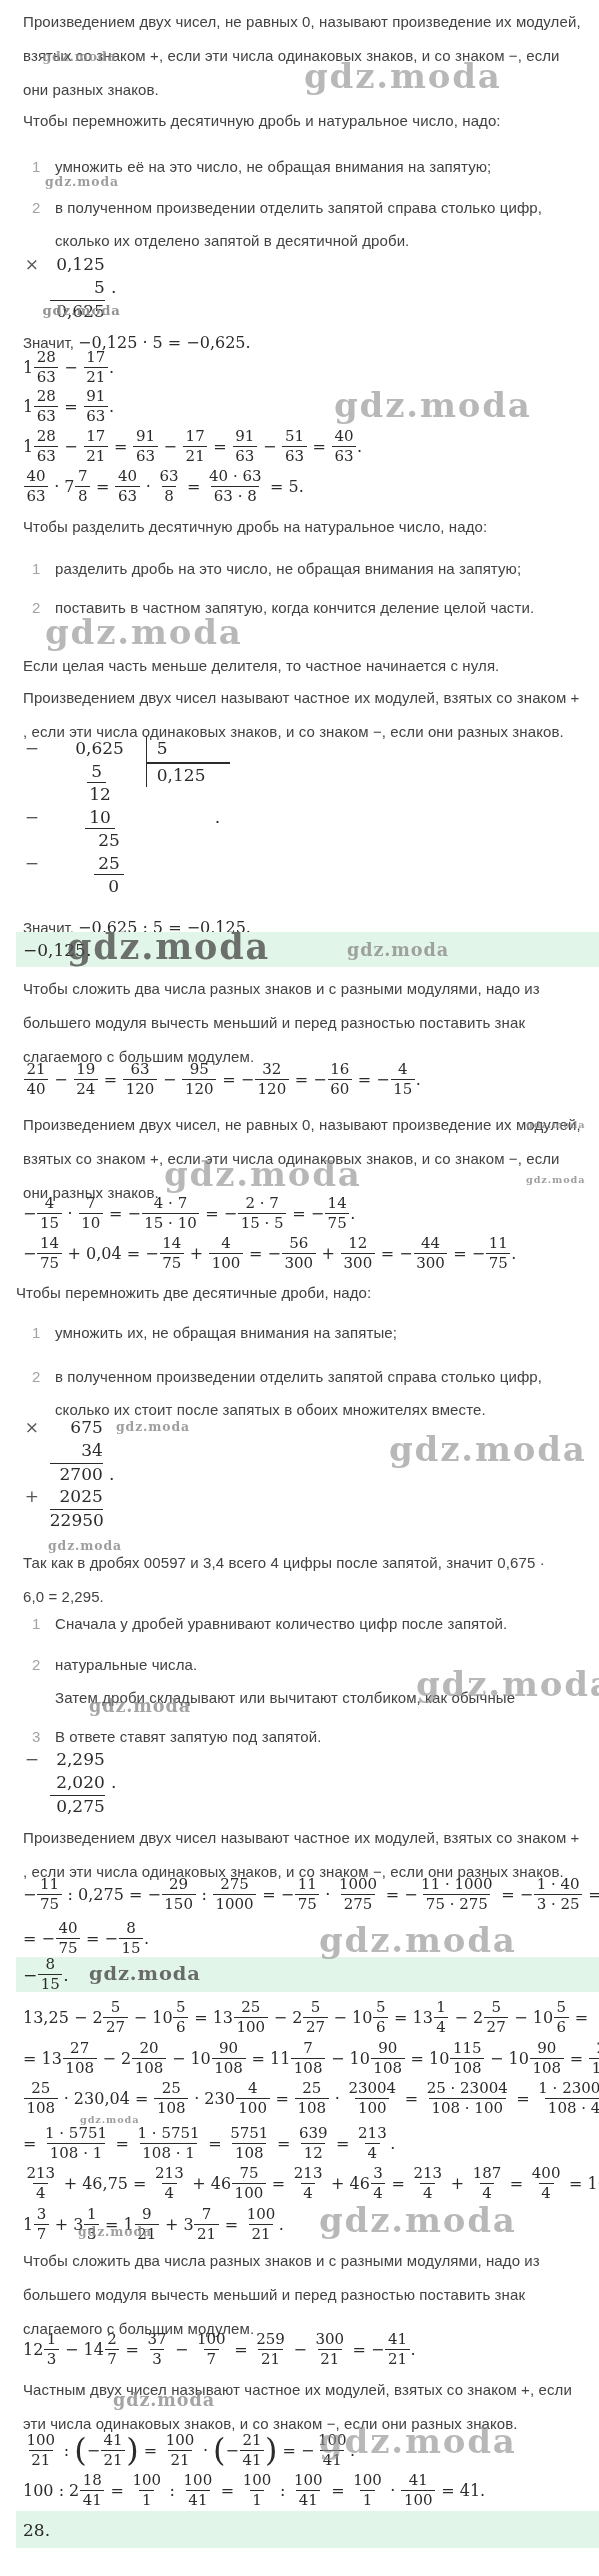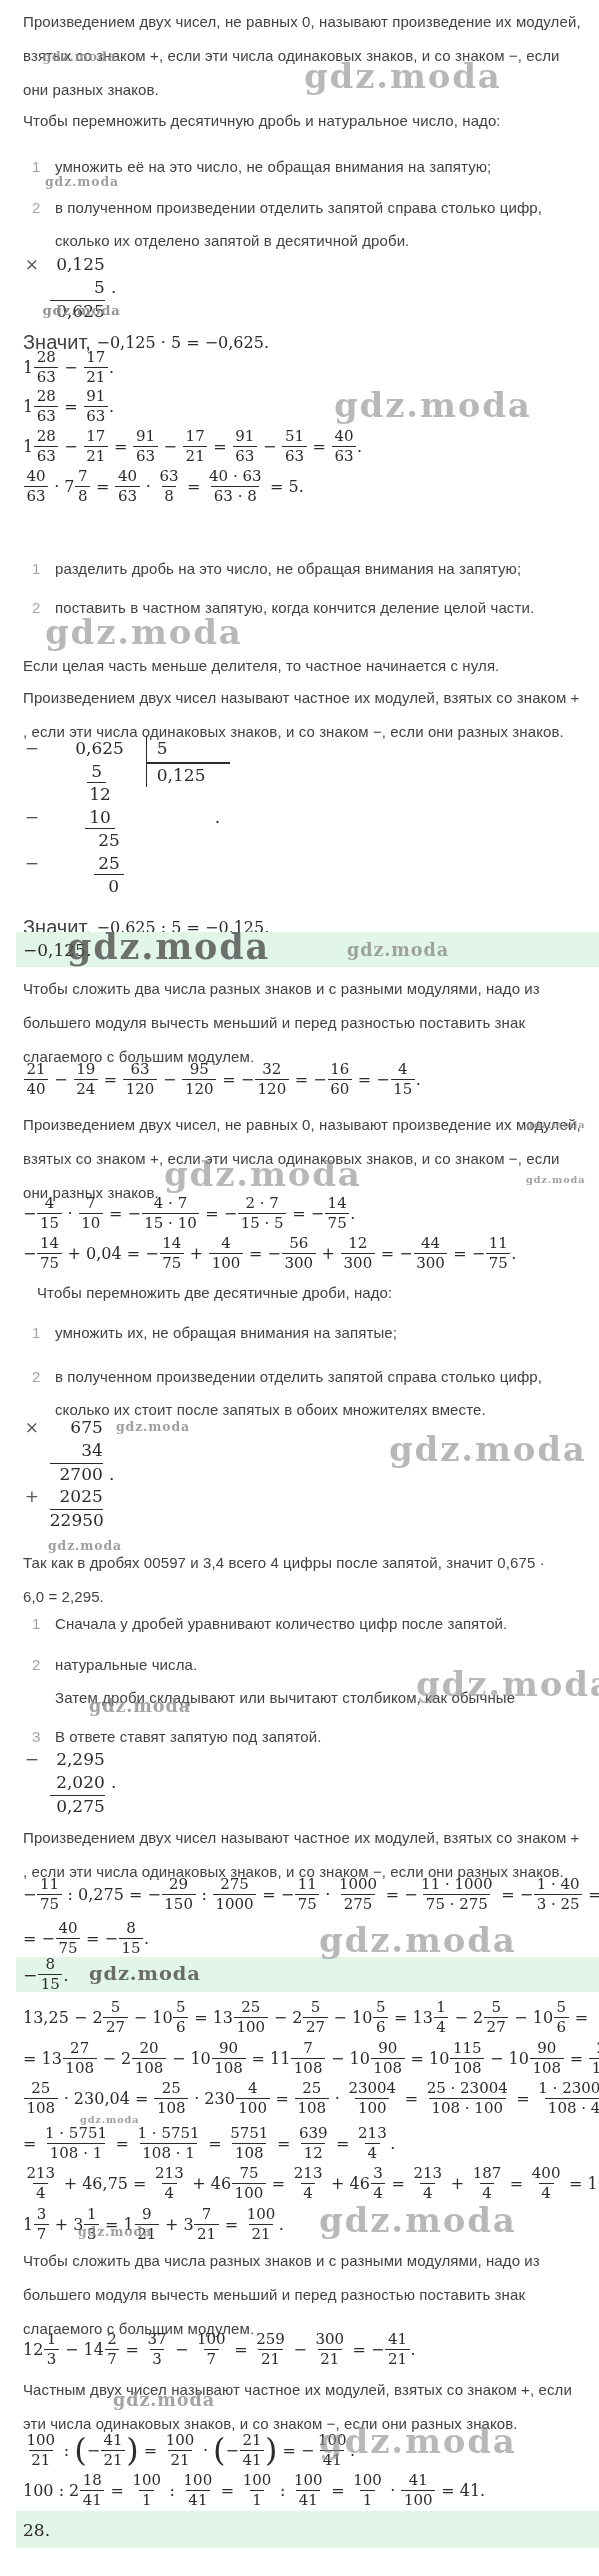--- a/index.html
+++ b/index.html
@@ -6,21 +6,21 @@
   #page{position:relative;width:600px;height:2576px;background:#ffffff;overflow:hidden;
         font-family:"Liberation Sans",sans-serif;color:#424242;margin-left:16px;}
   .p,.li{position:absolute;font-size:15px;line-height:34px;letter-spacing:0.1px;}
   .pline{white-space:nowrap;}
   .li{display:flex;line-height:33px;}
   .num{width:23px;color:#a3a3a3;flex:none;}
   .ltx{flex:none;}
   .math{position:absolute;display:flex;align-items:center;height:41px;
         font-family:"DejaVu Serif",serif;font-size:16px;color:#2b2b2b;white-space:pre;}
   .mt{white-space:pre;}
-  .sans{font-family:"Liberation Sans",sans-serif;font-size:20px;color:#424242;}
+  .sans{font-family:"Liberation Sans",sans-serif;font-size:15px;color:#424242;}
   .fr{display:inline-flex;flex-direction:column;align-items:center;text-align:center;
       line-height:1.25;font-size:15px;margin:0 0.9px;}
   .fr .nu,.fr .de{padding:0 2.6px;}
   .fr .de{border-top:1.3px solid #2b2b2b;}
   .bp{font-size:32px;font-weight:300;line-height:1;transform:translateY(-0.9px);}
   .col{position:absolute;font-family:"DejaVu Serif",serif;font-size:17px;color:#2b2b2b;}
   .crow{display:flex;align-items:baseline;height:23px;}
   .csign{width:25px;color:#555;flex:none;}
   .cval{text-align:right;flex:none;}
   .cul{border-top:1.6px solid #2b2b2b;}
@@ -84,20 +84,23 @@
       <div class="crow">
         <span class="csign"></span>
         <span class="cval cul" style="width: 55px;">0,625</span>
       </div>
     </div>
     <div class="math" style="left: 7px; top: 322px;"><span class="sans">Значит, </span><span class="mt">−0,125 · 5 = −0,625.</span></div>
     <div class="math" style="left: 7px; top: 347px;"><span class="mt">1</span><span class="fr"><span class="nu">28</span><span class="de">63</span></span><span class="mt"> − </span><span class="fr"><span class="nu">17</span><span class="de">21</span></span><span class="mt">.</span></div>
     <div class="math" style="left: 7px; top: 386px;"><span class="mt">1</span><span class="fr"><span class="nu">28</span><span class="de">63</span></span><span class="mt"> = </span><span class="fr"><span class="nu">91</span><span class="de">63</span></span><span class="mt">.</span></div>
     <div class="math" style="left: 7px; top: 426px;"><span class="mt">1</span><span class="fr"><span class="nu">28</span><span class="de">63</span></span><span class="mt"> − </span><span class="fr"><span class="nu">17</span><span class="de">21</span></span><span class="mt"> = </span><span class="fr"><span class="nu">91</span><span class="de">63</span></span><span class="mt"> − </span><span class="fr"><span class="nu">17</span><span class="de">21</span></span><span class="mt"> = </span><span class="fr"><span class="nu">91</span><span class="de">63</span></span><span class="mt"> − </span><span class="fr"><span class="nu">51</span><span class="de">63</span></span><span class="mt"> = </span><span class="fr"><span class="nu">40</span><span class="de">63</span></span><span class="mt">.</span></div>
     <div class="math" style="left: 7px; top: 466px;"><span class="fr"><span class="nu">40</span><span class="de">63</span></span><span class="mt"> · 7</span><span class="fr"><span class="nu">7</span><span class="de">8</span></span><span class="mt"> = </span><span class="fr"><span class="nu">40</span><span class="de">63</span></span><span class="mt"> · </span><span class="fr"><span class="nu">63</span><span class="de">8</span></span><span class="mt"> = </span><span class="fr"><span class="nu">40 · 63</span><span class="de">63 · 8</span></span><span class="mt"> = 5.</span></div>
+    <div class="p" style="left: 7px; top: 510px;">
+      <div class="pline">Чтобы разделить десятичную дробь на натуральное число, надо:</div>
+    </div>
     <div class="li" style="left: 16px; top: 552px;">
       <span class="num">1</span>
       <div class="ltx">
         <div class="pline">разделить дробь на это число, не обращая внимания на запятую;</div>
       </div>
     </div>
     <div class="li" style="left: 16px; top: 591px;">
       <span class="num">2</span>
       <div class="ltx">
         <div class="pline">поставить в частном запятую, когда кончится деление целой части.</div>
@@ -134,21 +137,21 @@
       <div class="pline">слагаемого с большим модулем.</div>
     </div>
     <div class="math" style="left: 7px; top: 1059px;"><span class="fr"><span class="nu">21</span><span class="de">40</span></span><span class="mt"> − </span><span class="fr"><span class="nu">19</span><span class="de">24</span></span><span class="mt"> = </span><span class="fr"><span class="nu">63</span><span class="de">120</span></span><span class="mt"> − </span><span class="fr"><span class="nu">95</span><span class="de">120</span></span><span class="mt"> = −</span><span class="fr"><span class="nu">32</span><span class="de">120</span></span><span class="mt"> = −</span><span class="fr"><span class="nu">16</span><span class="de">60</span></span><span class="mt"> = −</span><span class="fr"><span class="nu">4</span><span class="de">15</span></span><span class="mt">.</span></div>
     <div class="p" style="left: 7px; top: 1108px;">
       <div class="pline">Произведением двух чисел, не равных 0, называют произведение их модулей,</div>
       <div class="pline">взятых со знаком +, если эти числа одинаковых знаков, и со знаком −, если</div>
       <div class="pline">они разных знаков.</div>
     </div>
     <div class="math" style="left: 7px; top: 1193px;"><span class="mt">−</span><span class="fr"><span class="nu">4</span><span class="de">15</span></span><span class="mt"> · </span><span class="fr"><span class="nu">7</span><span class="de">10</span></span><span class="mt"> = −</span><span class="fr"><span class="nu">4 · 7</span><span class="de">15 · 10</span></span><span class="mt"> = −</span><span class="fr"><span class="nu">2 · 7</span><span class="de">15 · 5</span></span><span class="mt"> = −</span><span class="fr"><span class="nu">14</span><span class="de">75</span></span><span class="mt">.</span></div>
     <div class="math" style="left: 7px; top: 1233px;"><span class="mt">−</span><span class="fr"><span class="nu">14</span><span class="de">75</span></span><span class="mt"> + 0,04 = −</span><span class="fr"><span class="nu">14</span><span class="de">75</span></span><span class="mt"> + </span><span class="fr"><span class="nu">4</span><span class="de">100</span></span><span class="mt"> = −</span><span class="fr"><span class="nu">56</span><span class="de">300</span></span><span class="mt"> + </span><span class="fr"><span class="nu">12</span><span class="de">300</span></span><span class="mt"> = −</span><span class="fr"><span class="nu">44</span><span class="de">300</span></span><span class="mt"> = −</span><span class="fr"><span class="nu">11</span><span class="de">75</span></span><span class="mt">.</span></div>
-    <div class="p" style="left: 21px; top: 1276px;">
+    <div class="p" style="left: 0; top: 1276px;">
       <div class="pline">Чтобы перемножить две десятичные дроби, надо:</div>
     </div>
     <div class="li" style="left: 16px; top: 1316px;">
       <span class="num">1</span>
       <div class="ltx">
         <div class="pline">умножить их, не обращая внимания на запятые;</div>
       </div>
     </div>
     <div class="li" style="left: 16px; top: 1360px;">
       <span class="num">2</span>

